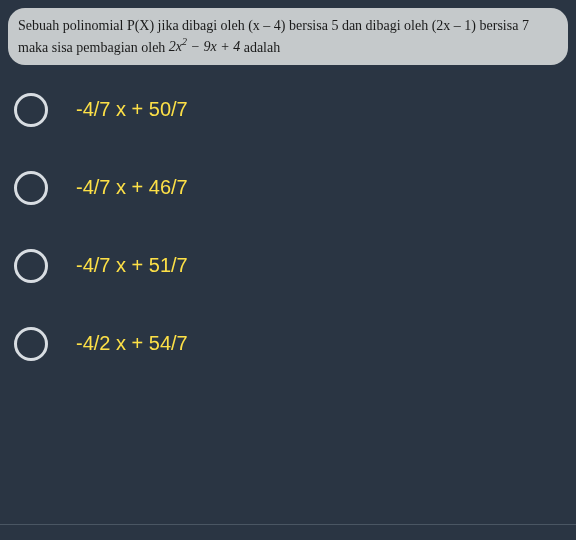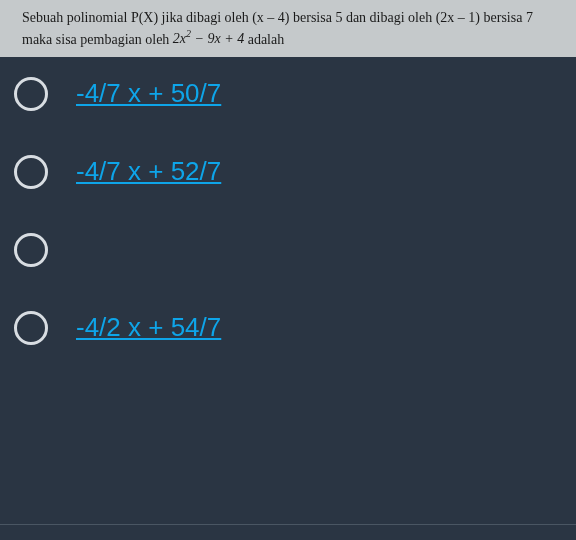--- a/index.html
+++ b/index.html
@@ -5,26 +5,27 @@
     * { margin: 0; padding: 0; box-sizing: border-box; }
     body {
       width: 576px;
       height: 540px;
       background: #2a3543;
       font-family: Arial, sans-serif;
       overflow: hidden;
     }
     .question-box {
       background: #c5c9cb;
-      padding: 8px 22px;
-      margin: 0;
+      padding: 8px 10px;
+      margin: 8px;
       color: #1a1a1a;
       font-size: 14px;
       line-height: 1.4;
       font-family: 'Times New Roman', serif;
+      border-radius: 17px;
     }
     .math-expr {
       font-style: italic;
       font-family: 'Times New Roman', serif;
     }
     .sup { vertical-align: super; font-size: 10px; }
     .options {
       padding: 20px 14px 0 14px;
     }
     .option {
@@ -35,25 +36,24 @@
     }
     .radio-circle {
       width: 34px;
       height: 34px;
       border: 3px solid #d8dde2;
       border-radius: 50%;
       flex-shrink: 0;
       margin-right: 28px;
     }
     .option-text {
-      color: #0ea5e9;
-      font-size: 26px;
+      color: #fde047;
+      font-size: 20px;
       font-weight: 500;
       font-family: Arial, sans-serif;
-      text-decoration: underline;
     }
     .divider {
       position: absolute;
       bottom: 15px;
       left: 0;
       right: 0;
       height: 1px;
       background: #4a5663;
     }
   </style>
@@ -64,24 +64,25 @@
   <span>Sebuah polinomial P(X) jika dibagi oleh (x – 4) bersisa 5 dan dibagi oleh (2x – 1) bersisa 7 maka sisa pembagian oleh </span><span class="math-expr">2<span>x</span><span class="sup">2</span> − 9<span>x</span> + 4</span><span> adalah</span>
 </div>
 
 <div class="options">
   <div class="option">
     <div class="radio-circle"></div>
     <div class="option-text">-4/7 x + 50/7</div>
   </div>
   <div class="option">
     <div class="radio-circle"></div>
-    <div class="option-text">-4/7 x + 52/7</div>
+    <div class="option-text">-4/7 x + 46/7</div>
   </div>
   <div class="option">
     <div class="radio-circle"></div>
+    <div class="option-text">-4/7 x + 51/7</div>
   </div>
   <div class="option">
     <div class="radio-circle"></div>
     <div class="option-text">-4/2 x + 54/7</div>
   </div>
 </div>
 
 <div class="divider"></div>
 
 </body></html>

